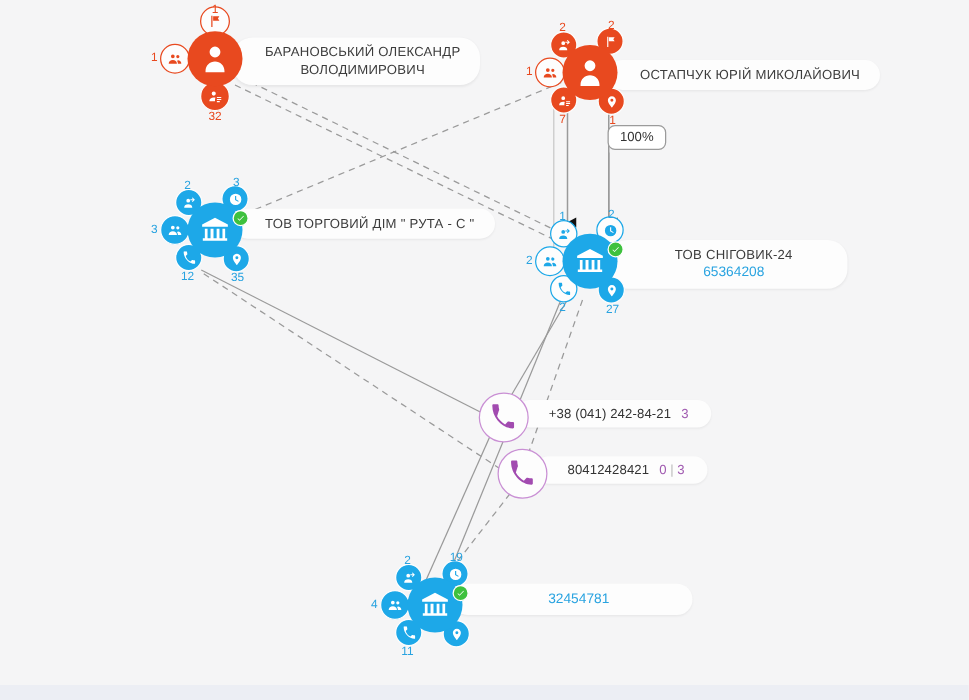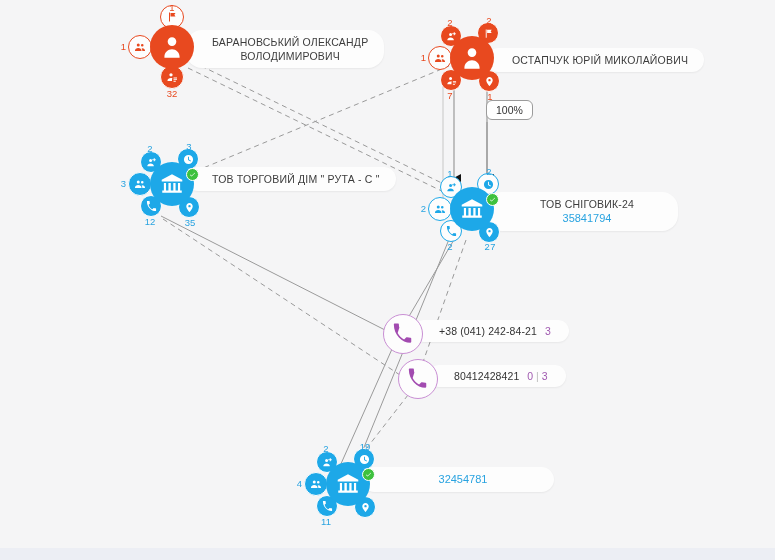--- a/index.html
+++ b/index.html
@@ -215,21 +215,21 @@
       </div>
       <div class="check" style="left: 186px; top: 168px;">
         <svg width="7" height="7" viewBox="0 0 24 24">
           <path fill="#ffffff" d="M9 16.2L4.8 12l-1.4 1.4L9 19 21 7l-1.4-1.4z"></path>
         </svg>
       </div>
     </div>
     <div class="node" style="left: 0px; top: 0px;">
       <div class="label" style="left: 486px; top: 192px; min-width: 150px;">
         <div class="l1">ТОВ СНІГОВИК-24</div>
-        <div class="l2">35841794</div>
+        <div class="l2">65364208</div>
       </div>
       <div class="badge" style="width: 22px; height: 22px; left: 440px; top: 176px; background: rgb(253, 253, 253); border: 1.5px solid rgb(29, 168, 232);">
         <svg width="11" height="11" viewBox="0 0 24 24">
           <path fill="#1da8e8" d="M10 11a3.3 3.3 0 110-6.6A3.3 3.3 0 0110 11zm-7 8.2c0-3 3.1-5.2 7-5.2s7 2.2 7 5.2V20H3v-.8zM16.4 3.2l1.2-1.2 4 4-4 4-1.2-1.2 1.9-1.9h-4.6V5.1h4.6l-1.9-1.9z"></path>
         </svg>
       </div>
       <div class="bcount blue" style="left: 441px; top: 169px; width: 18px; text-align: center;">1</div>
       <div class="badge" style="width: 22px; height: 22px; left: 477px; top: 173px; background: rgb(253, 253, 253); border: 1.5px solid rgb(29, 168, 232);">
         <svg width="11" height="11" viewBox="0 0 24 24">
           <path fill="#1da8e8" d="M12 2a10 10 0 100 20 10 10 0 000-20zm1 4v6.1l4.4 2.6-.9 1.5-5.5-3.3V6h2z"></path>
@@ -246,21 +246,21 @@
         <svg width="11" height="11" viewBox="0 0 24 24">
           <path fill="#1da8e8" d="M6.6 10.8c1.6 3.1 4.1 5.6 7.2 7.2l2.4-2.4c.3-.3.7-.4 1.1-.3 1.2.4 2.4.6 3.7.6.6 0 1 .45 1 1V21c0 .55-.4 1-1 1C11.6 22 2 12.4 2 .9 2 .4 2.45 0 3 0h3.9c.55 0 1 .4 1 1 0 1.3.2 2.5.6 3.7.1.4 0 .8-.3 1.1l-2.6 2.6z"></path>
         </svg>
       </div>
       <div class="bcount blue" style="left: 441px; top: 242px; width: 18px; text-align: center;">2</div>
       <div class="badge" style="width: 22px; height: 22px; left: 478px; top: 221px; background: rgb(29, 168, 232); border: 1.5px solid rgb(253, 253, 253);">
         <svg width="11" height="11" viewBox="0 0 24 24">
           <path fill="#ffffff" d="M12 2C8.1 2 5 5.1 5 9c0 5.1 7 13 7 13s7-7.9 7-13c0-3.9-3.1-7-7-7zm0 9.6A2.6 2.6 0 1112 6.4a2.6 2.6 0 010 5.2z"></path>
         </svg>
       </div>
-      <div class="bcount blue" style="left: 481px; top: 243px; width: 18px; text-align: center; font-family: Liberation Mono, monospace;">27</div>
+      <div class="bcount blue" style="left: 481px; top: 243px; width: 18px; text-align: center;">27</div>
       <div class="core" style="width: 44px; height: 44px; left: 450px; top: 187px; background: rgb(29, 168, 232);">
         <svg width="26" height="26" viewBox="0 0 24 24">
           <path fill="#ffffff" d="M12 3L2.5 8v1.6h19V8L12 3zM4.5 11v7H3v2h18v-2h-1.5v-7h-2v7h-2.2v-7h-2.1v7h-2.3v-7H8.7v7H6.5v-7h-2z"></path>
         </svg>
       </div>
       <div class="check" style="left: 486px; top: 193px;">
         <svg width="7" height="7" viewBox="0 0 24 24">
           <path fill="#ffffff" d="M9 16.2L4.8 12l-1.4 1.4L9 19 21 7l-1.4-1.4z"></path>
         </svg>
       </div>

